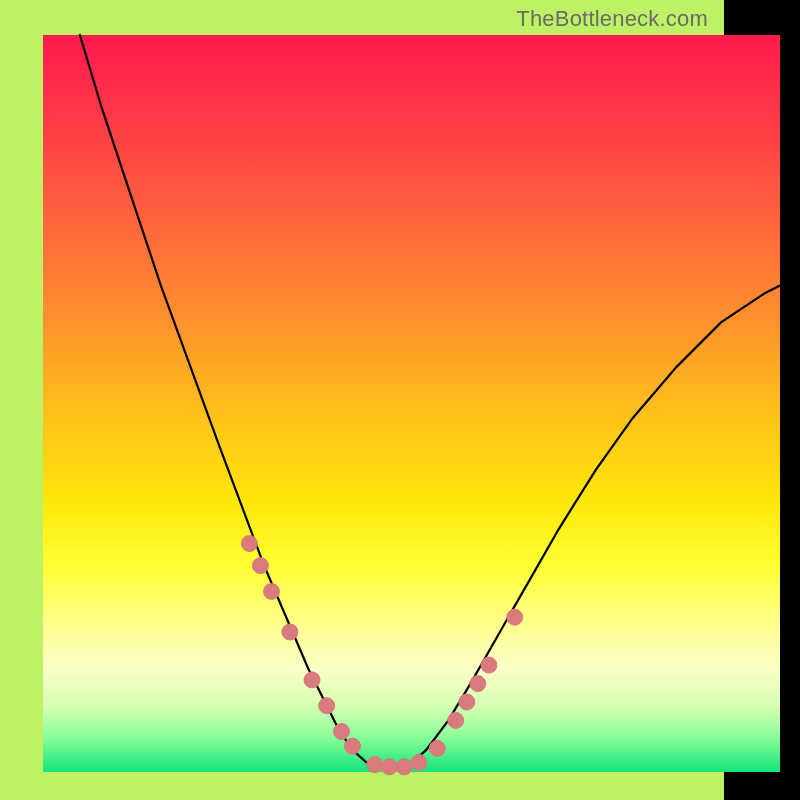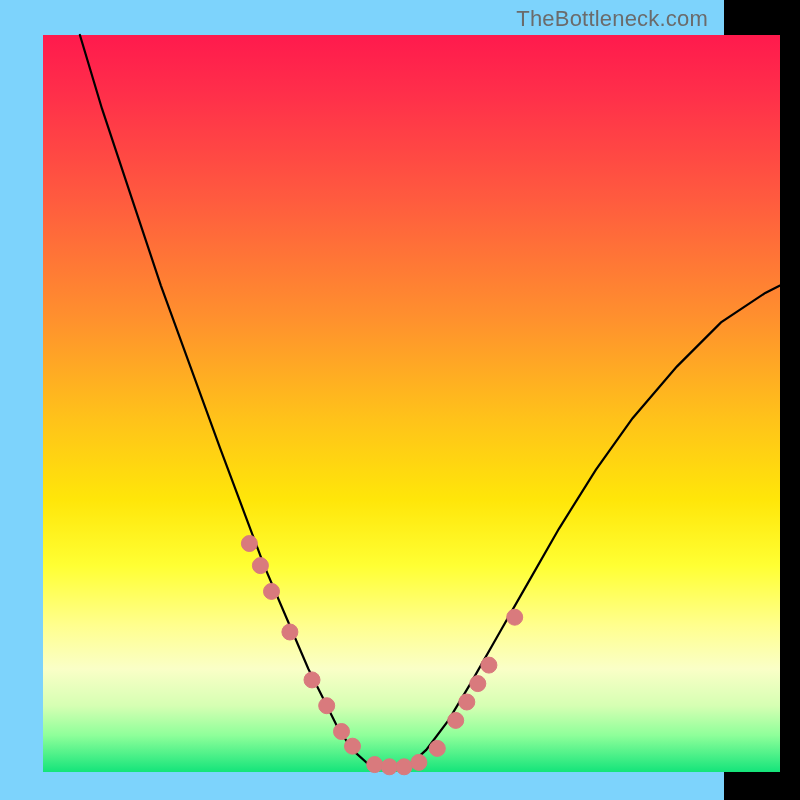--- a/index.html
+++ b/index.html
@@ -8,21 +8,21 @@
     width: 800px;
     height: 800px;
     background: #000;
     overflow: hidden;
     font-family: Arial, Helvetica, sans-serif;
   }
   .frame {
     position: relative;
     width: 724px;
     height: 800px;
-    background: #7dd3fc;
+    background: #bef264;
   }
   .plot-area {
     position: absolute;
     left: 43px;
     top: 35px;
     width: 737px;
     height: 737px;
     
     background: linear-gradient(
       to bottom,

